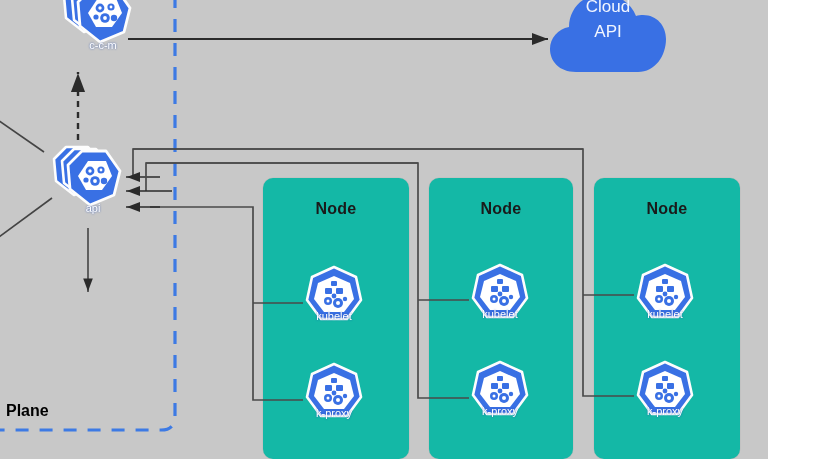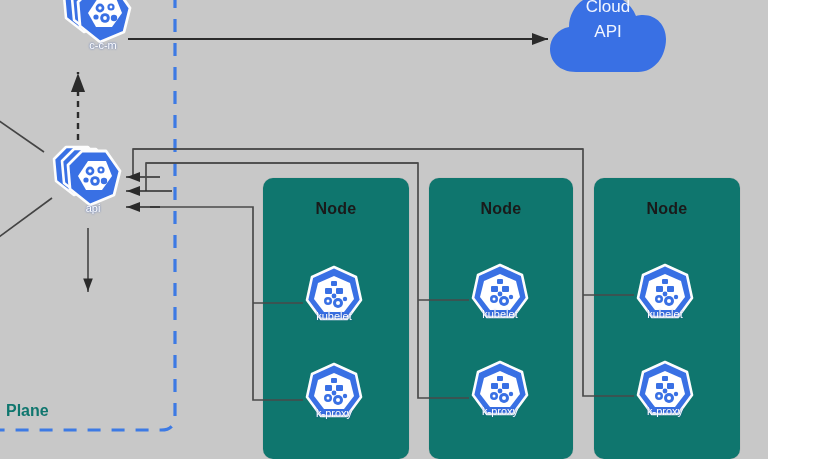--- a/index.html
+++ b/index.html
@@ -25,21 +25,21 @@
   }
   #svg-layer {
     position: absolute;
     left: 0; top: 0;
     width: 815px; height: 459px;
     pointer-events: none;
   }
   
   .node-box {
     position: absolute;
-    background: #0f766e;
+    background: #14b8a6;
     border-radius: 10px;
     box-shadow: 0 0 0 0.5px rgba(0,0,0,0.06);
   }
   .node-title {
     position: absolute;
     top: 22px;
     left: 0; right: 0;
     text-align: center;
     font-size: 16px;
     font-weight: bold;
@@ -77,21 +77,21 @@
     font-size: 17px;
     line-height: 25px;
     color: #f1f5ff;
     font-family: "Liberation Sans", sans-serif;
   }
   
   .cp-label {
     position: absolute;
     font-size: 16px;
     font-weight: bold;
-    color: #0f766e;
+    color: #000000;
   }
 </style>
 </head>
 <body>
 
 <div id="canvas">
 
   <div class="diagram-bg"></div>
 
   <div class="node-box" style="left:263px; top:178px; width:146px; height:281px;">

